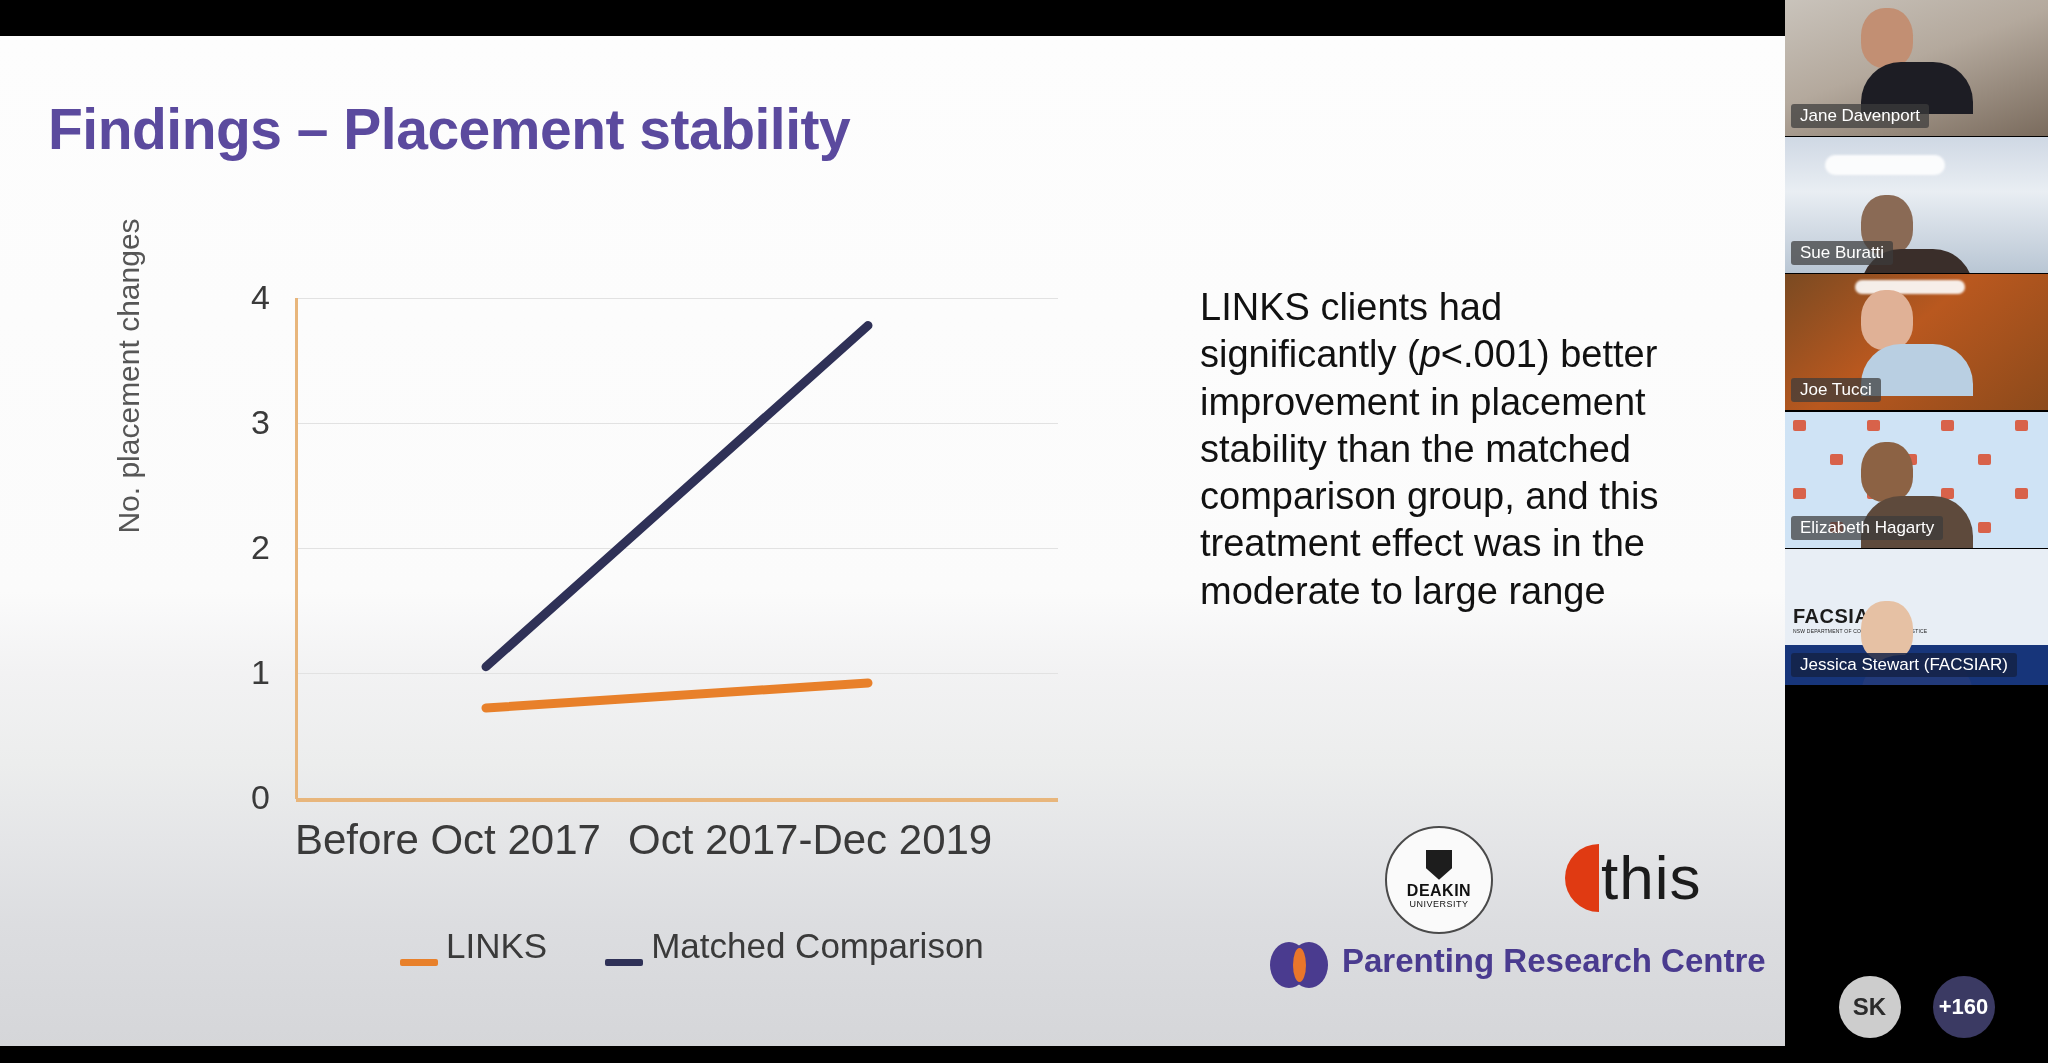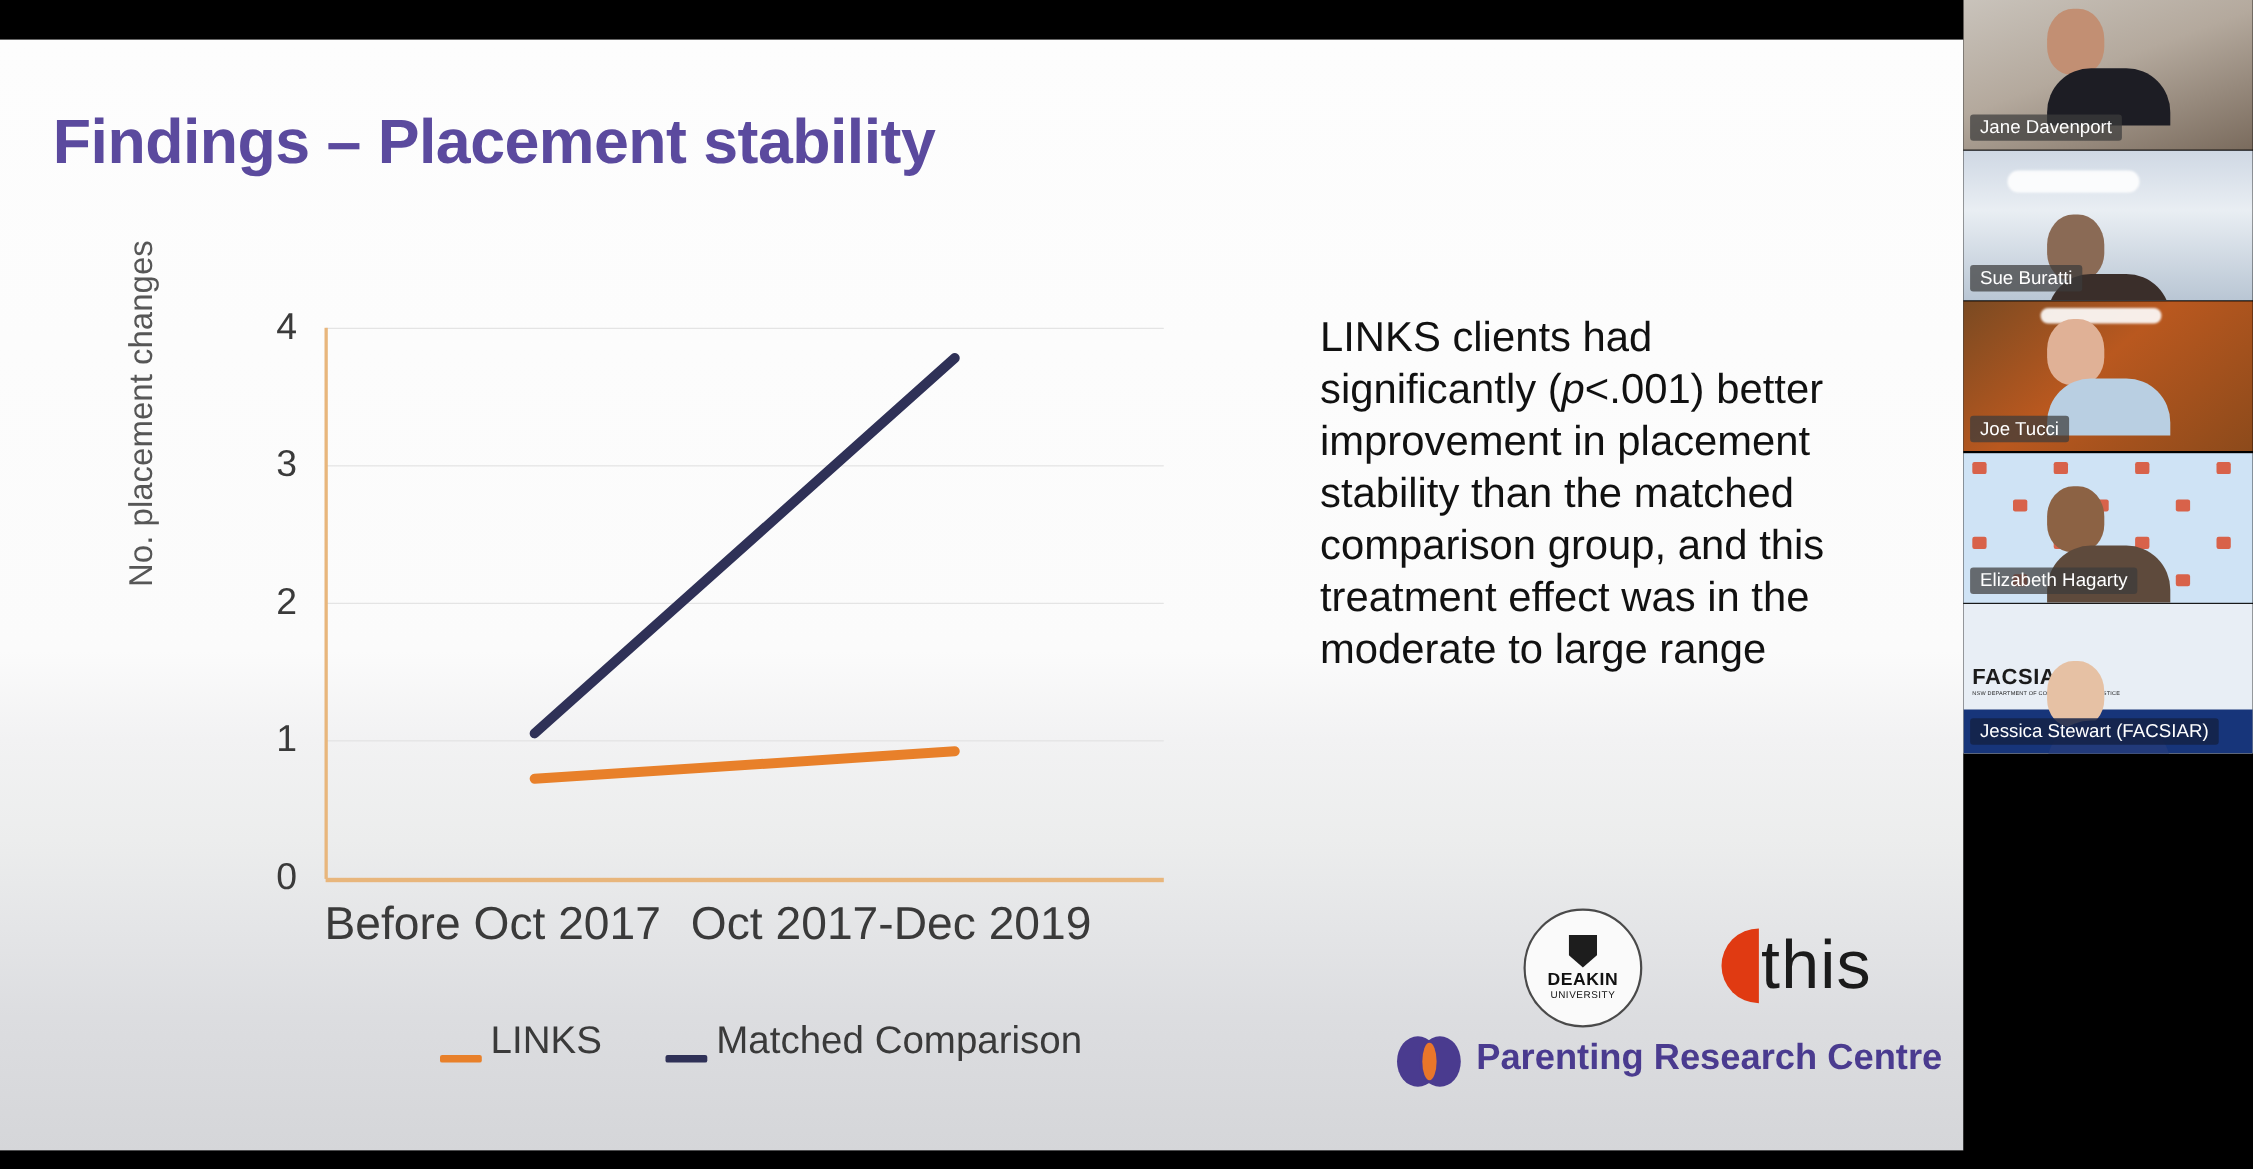--- a/index.html
+++ b/index.html
@@ -238,16 +238,20 @@
     <div class="tile" id="t6">
       <span class="facsiar">FACSIAR<small>NSW DEPARTMENT OF COMMUNITIES AND JUSTICE</small></span>
       <div class="navyband"></div>
       <div class="head" style="top:52px">
         <div class="face" style="background:#e6c1a4"></div>
         <div class="body" style="background:#223a7a"></div>
       </div>
       <span class="nameplate" style="background:rgba(20,34,70,.85)">Jessica Stewart (FACSIAR)</span>
     </div>
 
+    <div id="avatars">
+      <div class="av" id="av-sk">SK</div>
+      <div class="av" id="av-more">+160</div>
+    </div>
 
   </div>
 
 </div>
 
 </body></html>

